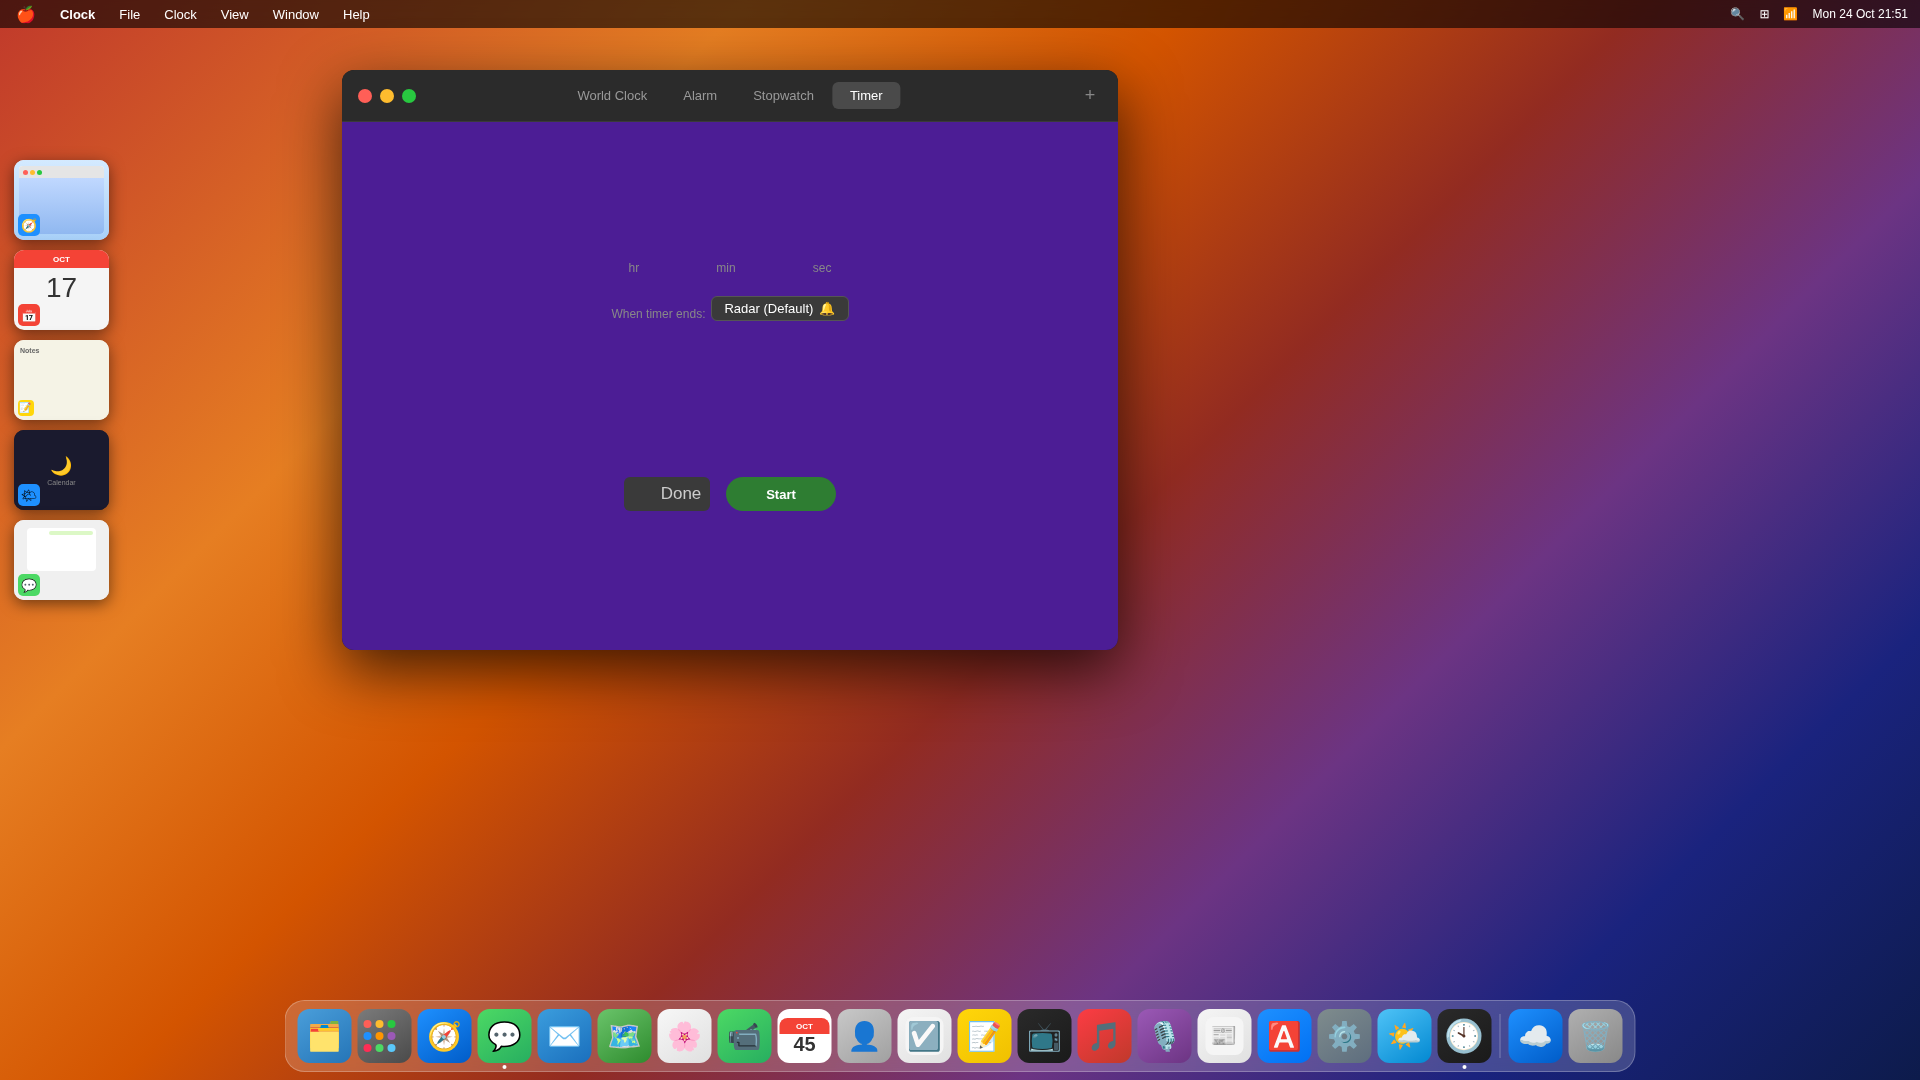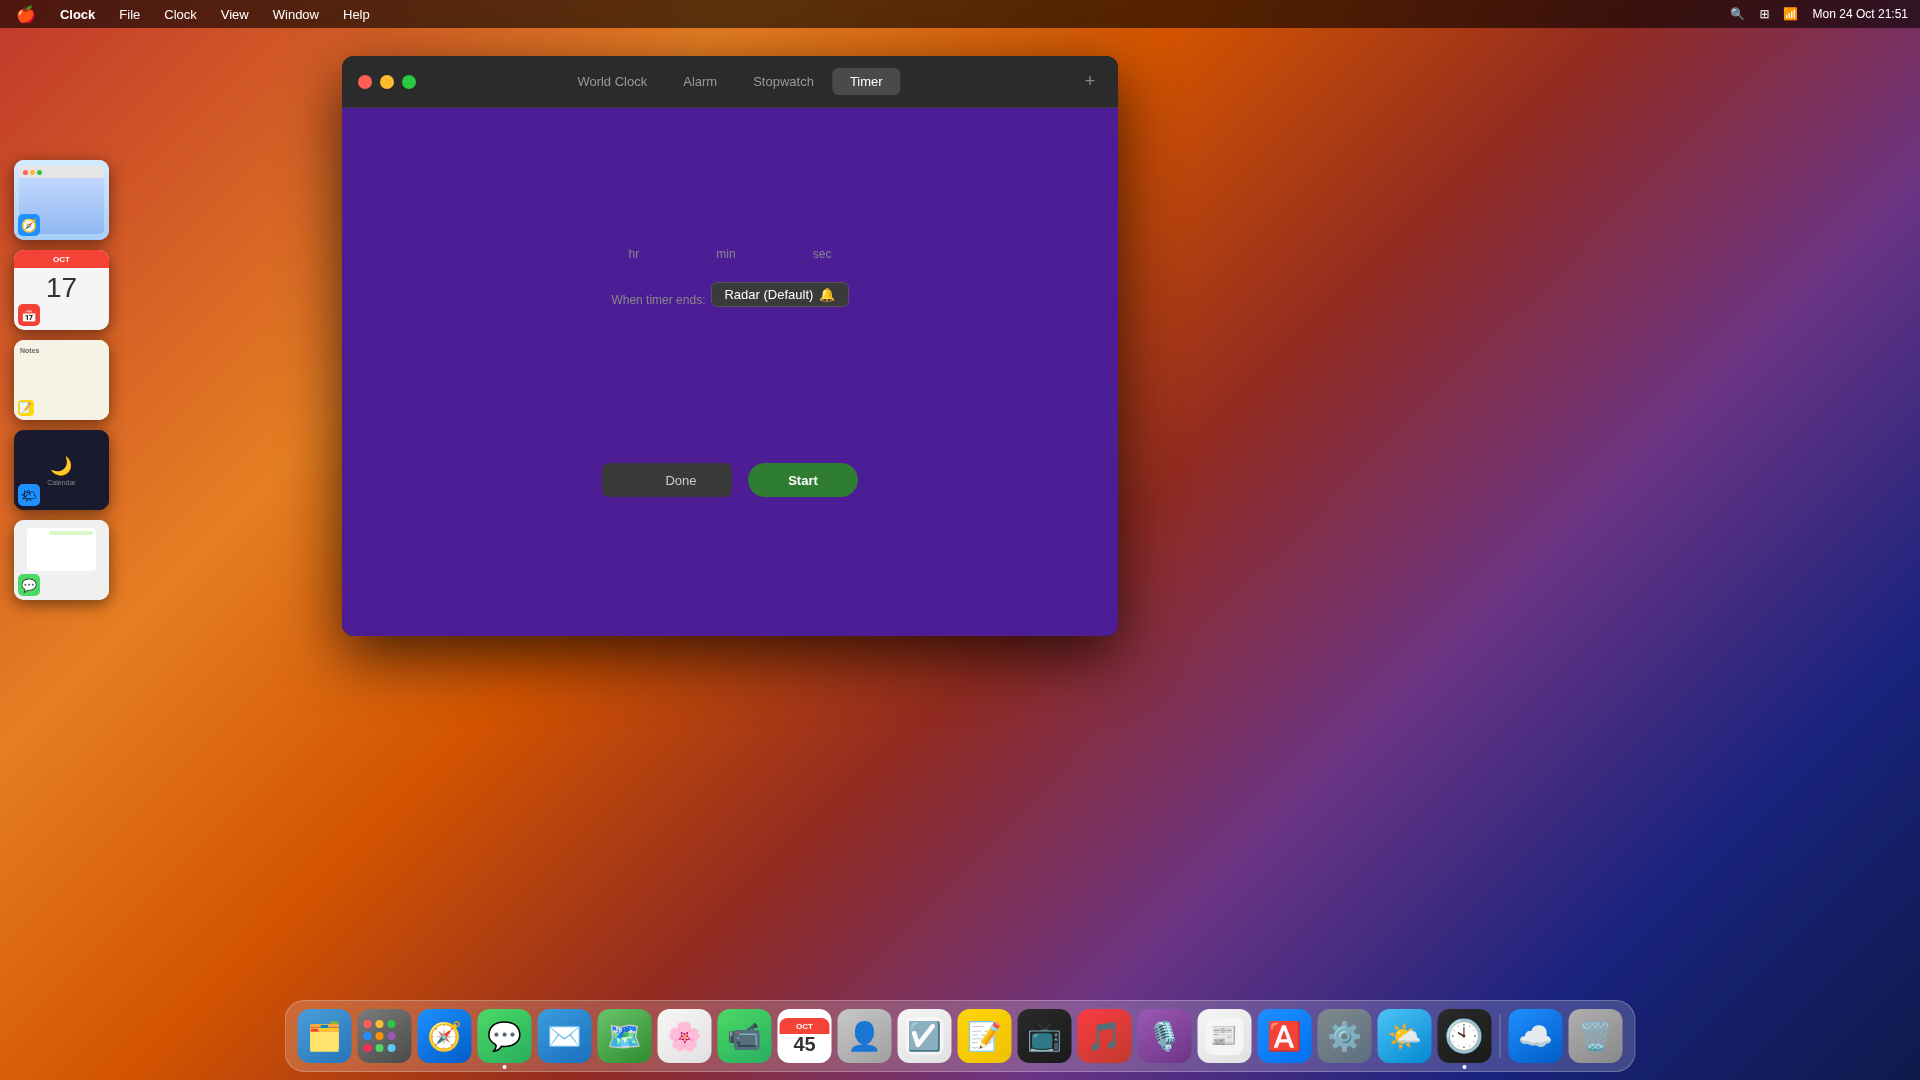--- a/index.html
+++ b/index.html
@@ -193,21 +193,21 @@
       border-radius: 5px;
       display: flex;
       align-items: center;
       justify-content: center;
       font-size: 13px;
     }
 
     
     .clock-window {
       position: absolute;
-      top: 56px;
+      top: 70px;
       left: 342px;
       width: 776px;
       height: 580px;
       background: #1e1e1e;
       border-radius: 12px;
       box-shadow: 0 20px 60px rgba(0,0,0,0.7);
       overflow: hidden;
       z-index: 200;
     }
 
@@ -350,27 +350,27 @@
     }
 
     
     .timer-buttons {
       display: flex;
       gap: 16px;
       margin-top: 140px;
     }
 
     .btn-done {
-      width: 130px;
+      width: 86px;
       height: 34px;
       background: #3a3a3a;
       border: none;
       border-radius: 6px;
       color: #ccc;
-      font-size: 13px;
+      font-size: 17px;
       cursor: pointer;
       padding-left: 28px;
     }
 
     .btn-start {
       width: 110px;
       height: 34px;
       background: #2e7d32;
       border: none;
       border-radius: 18px;

